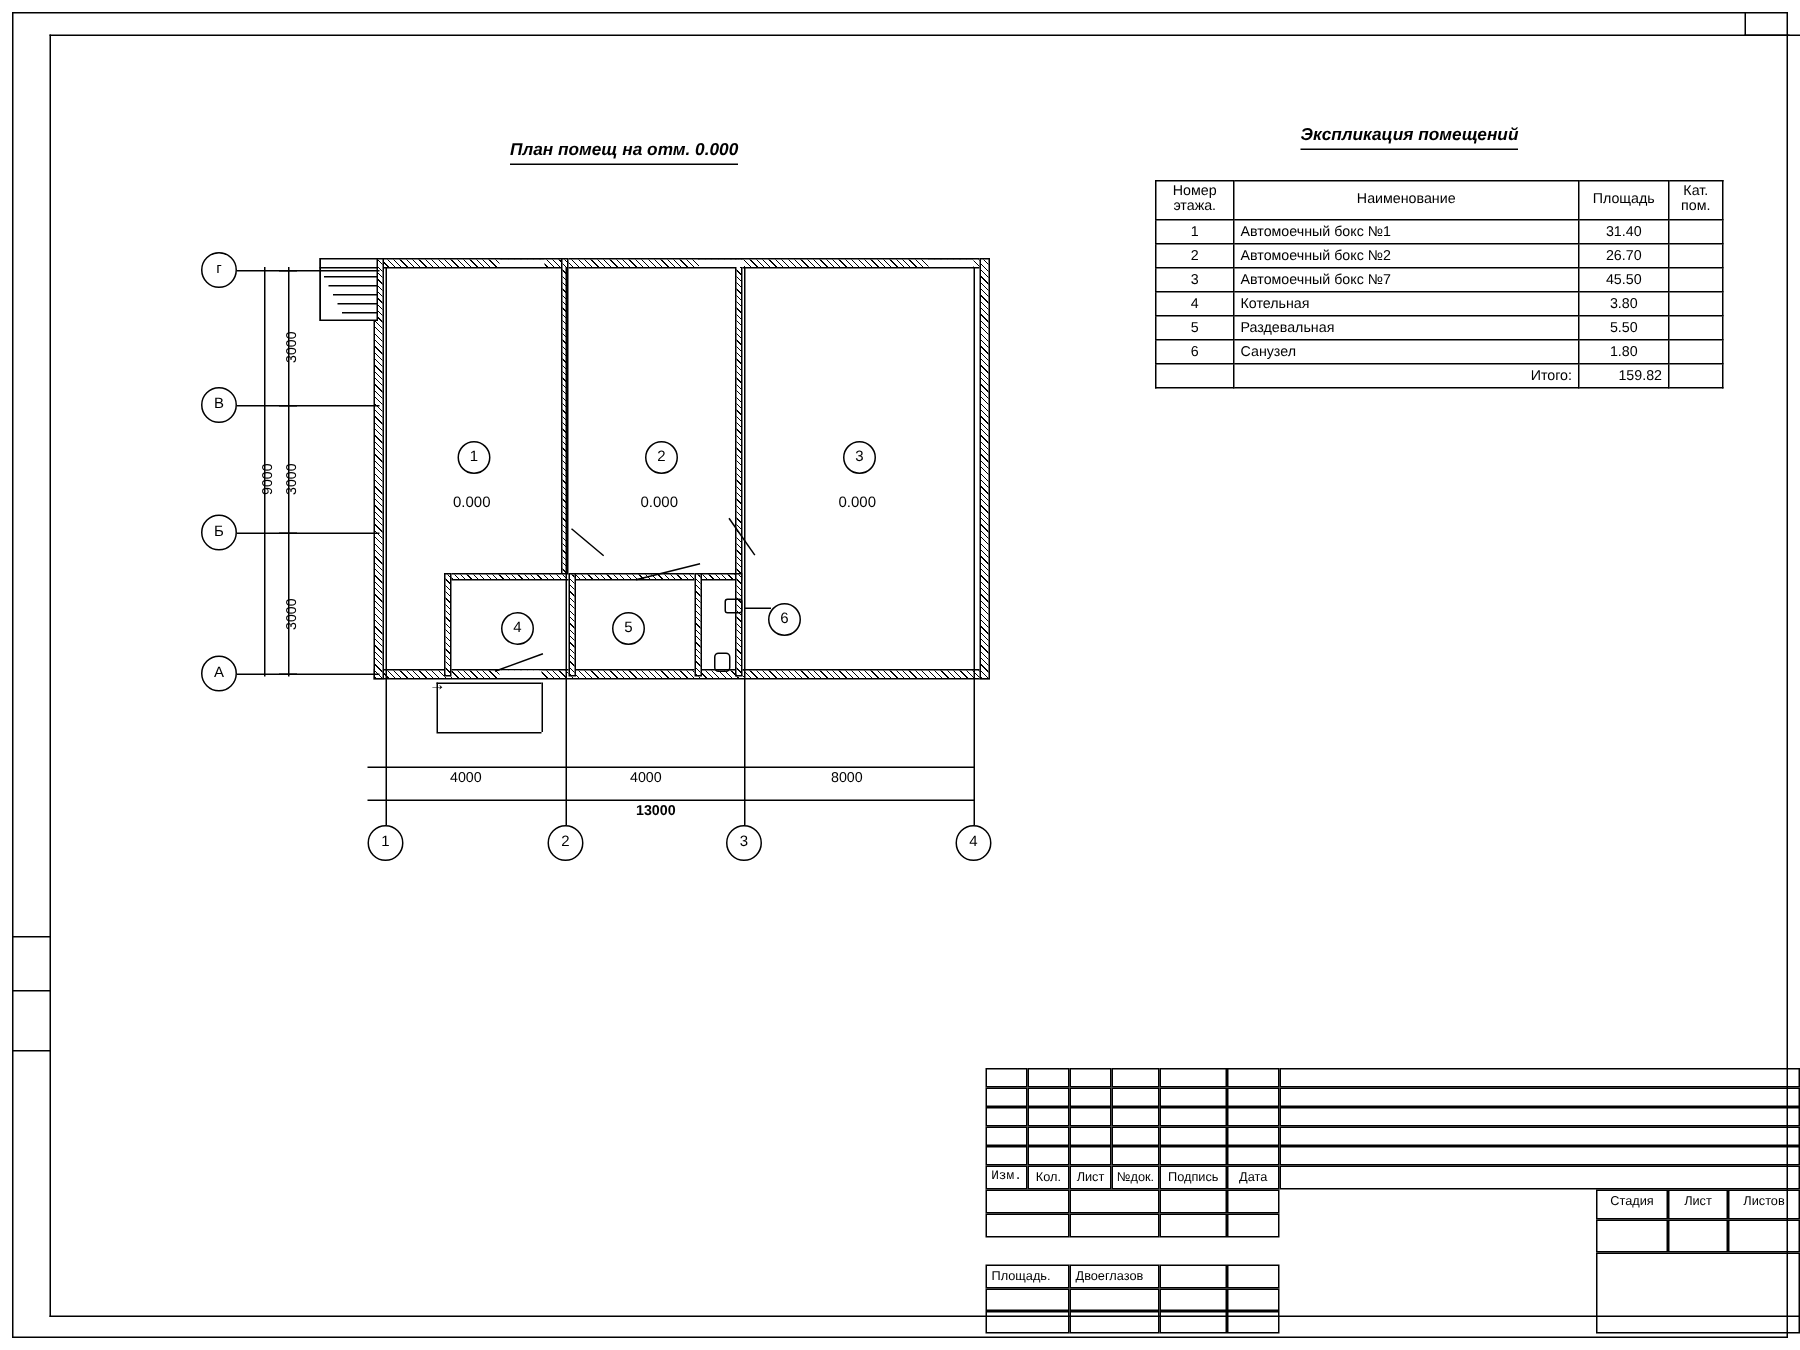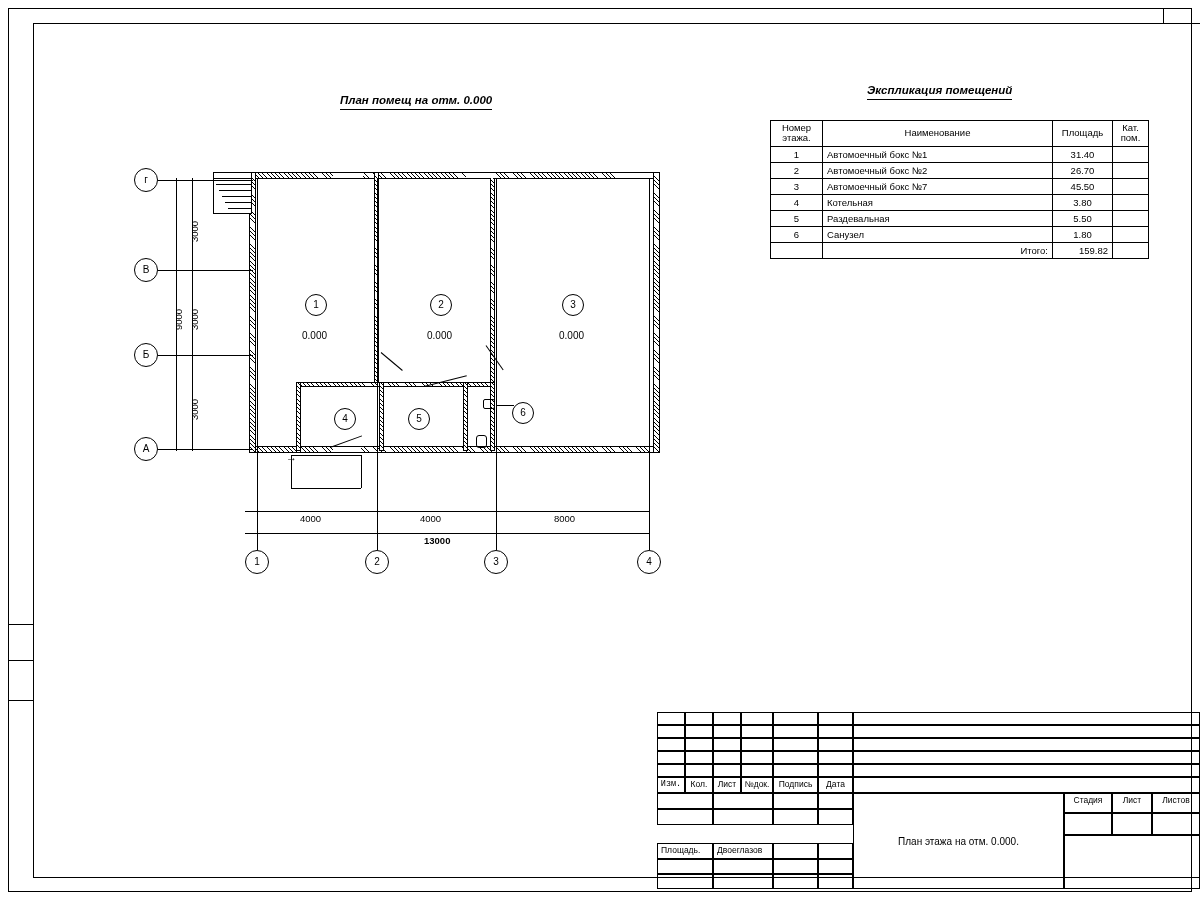--- a/index.html
+++ b/index.html
@@ -420,21 +420,20 @@
     <div class="cell" style="left:0;top:147px;width:56px;height:15px;"></div>
     <div class="cell" style="left:56px;top:147px;width:60px;height:15px;"></div>
     <div class="cell" style="left:116px;top:147px;width:45px;height:15px;"></div>
     <div class="cell" style="left:161px;top:147px;width:35px;height:15px;"></div>
 
     <div class="cell" style="left:0;top:162px;width:56px;height:15px;"></div>
     <div class="cell" style="left:56px;top:162px;width:60px;height:15px;"></div>
     <div class="cell" style="left:116px;top:162px;width:45px;height:15px;"></div>
     <div class="cell" style="left:161px;top:162px;width:35px;height:15px;"></div>
 
-    <div class="cell big" style="left:196px;top:81px;width:211px;height:96px;line-height:96px;padding-top:0;">План этажа на отм. 0.000.</div>
 
     <div class="cell" style="left:407px;top:81px;width:48px;height:20px;">Стадия</div>
     <div class="cell" style="left:455px;top:81px;width:40px;height:20px;">Лист</div>
     <div class="cell" style="left:495px;top:81px;width:48px;height:20px;">Листов</div>
 
     <div class="cell" style="left:407px;top:101px;width:48px;height:22px;"></div>
     <div class="cell" style="left:455px;top:101px;width:40px;height:22px;"></div>
     <div class="cell" style="left:495px;top:101px;width:48px;height:22px;"></div>
 
     <div class="cell" style="left:407px;top:123px;width:136px;height:54px;"></div>

